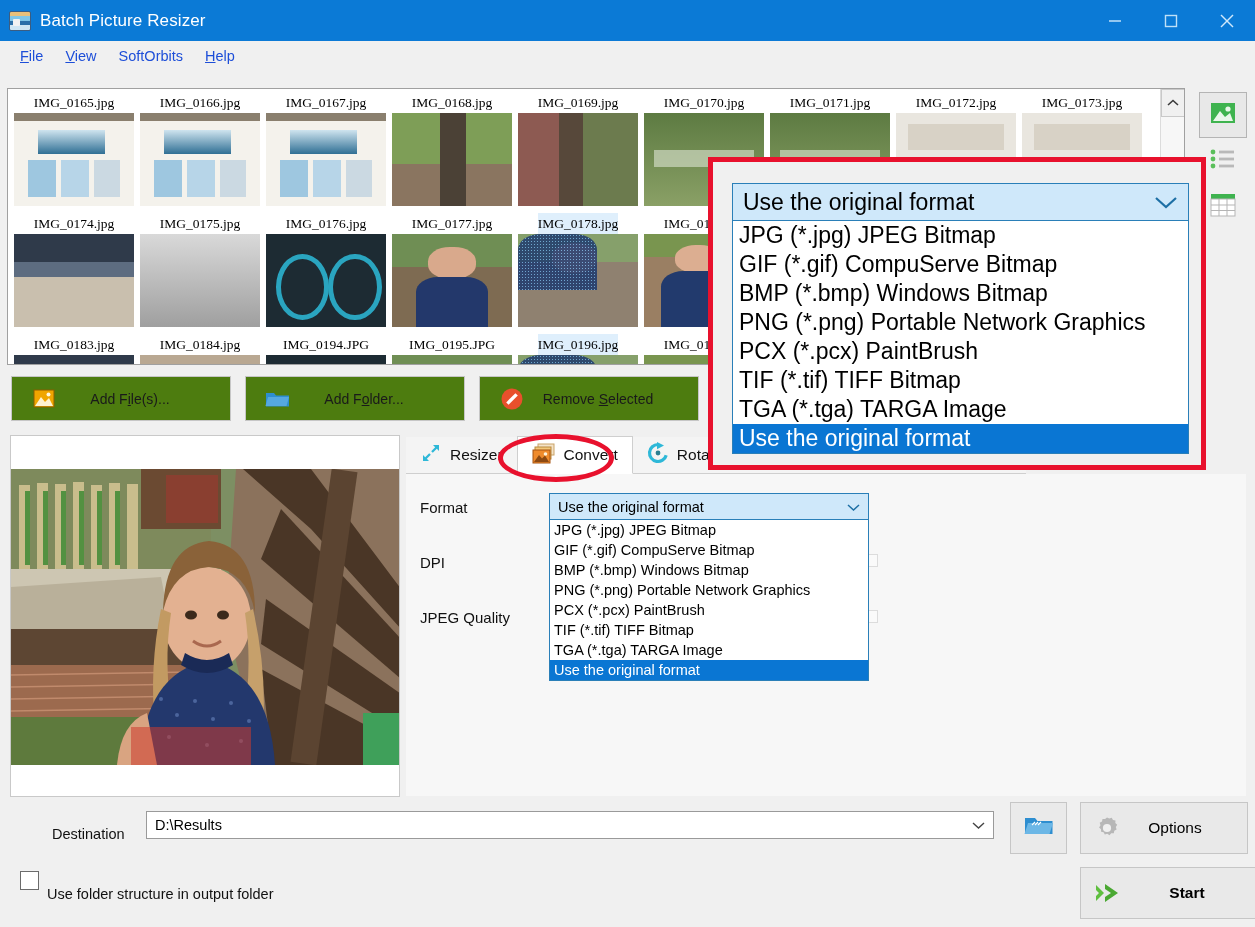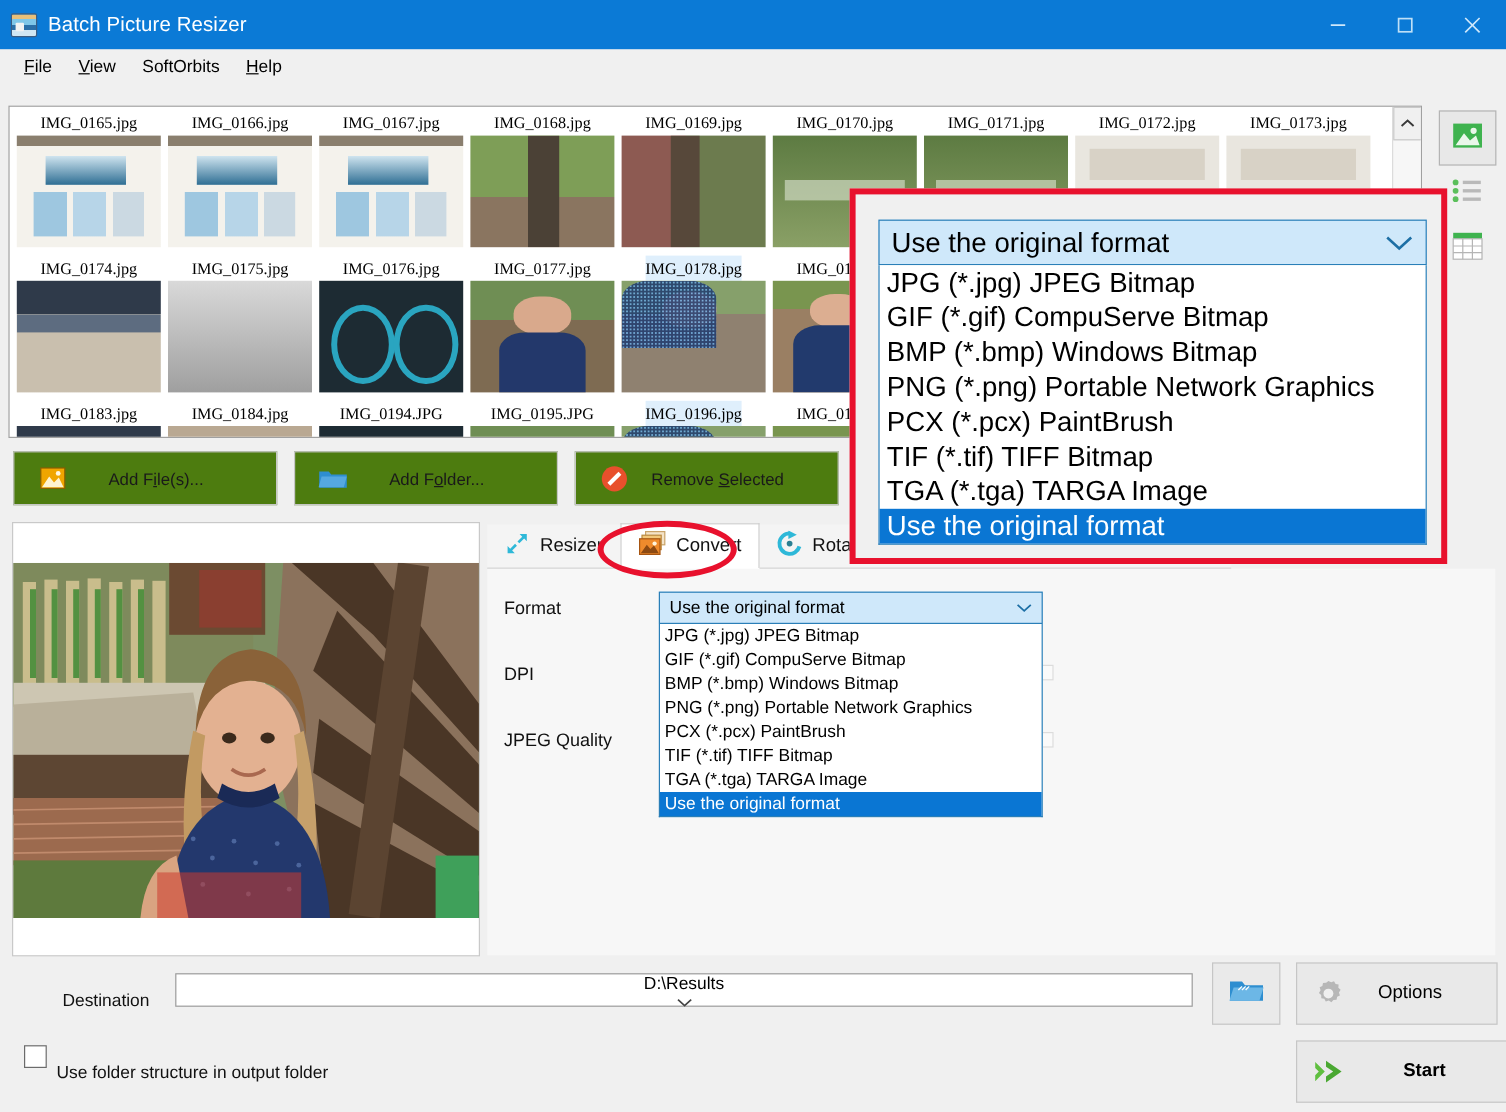--- a/index.html
+++ b/index.html
@@ -31,21 +31,21 @@
   .app-title{ color:#fff; font-size:17px; letter-spacing:.1px; }
   .wincontrols{ position:absolute; right:0; top:0; height:41px; display:flex; }
   .wbtn{ width:56px;height:41px; display:flex;align-items:center;justify-content:center; }
   .wbtn svg{ display:block; }
 
   
   .menubar{
     height:30px; background:#f0f0f0; display:flex; align-items:center;
     padding-left:9px; gap:0;
   }
-  .menuitem{ font-size:14.5px; color:#000000; padding:4px 11px;text-align:right; }
+  .menuitem{ font-size:14.5px; color:#1d4ed8; padding:4px 11px;text-align:right; }
   .menuitem u{ text-decoration:underline; }
 
   
   .thumbarea{
     position:absolute; left:7px; top:88px; width:1178px; height:277px;
     background:#fff; border:1px solid #a0a0a0; overflow:hidden;
   }
   .thumbgrid{ position:relative; padding:3px 0 0 3px; }
   .thumbrow{ display:flex; height:121px; }
   .thumbcell{
@@ -178,21 +178,21 @@
   .redcircle{
     position:absolute; left:498px; top:434px; width:116px; height:48px;
     border:5px solid #e8112d; border-radius:50%; z-index:31;
   }
 
   
   .destlabel{ position:absolute; left:52px; top:816px; font-size:14.5px; color:#111;margin-top:10px; }
   .destbox{
     position:absolute; left:146px; top:811px; width:848px; height:28px;
     background:#fff; border:1px solid #9a9a9a; display:flex; align-items:center;
-    padding:0 8px; font-size:14.5px; color:#000;flex-direction:column;
+    padding:0 8px; font-size:14.5px; color:#000;
   }
   .destbox .txt{ flex:1; }
   .chkrow{ position:absolute; left:20px; top:858px; display:flex; align-items:center; gap:8px; }
   .chkbox{ width:19px;height:19px; background:#fff; border:1px solid #6b6b6b; }
   .chklabel{ font-size:14.5px; color:#111;margin-top:28px; }
 
   .browsebtn{
     position:absolute; left:1010px; top:802px; width:57px;height:52px;
     background:#eaeaea; border:1px solid #c6c6c6; display:flex;align-items:center;justify-content:center;
   }

